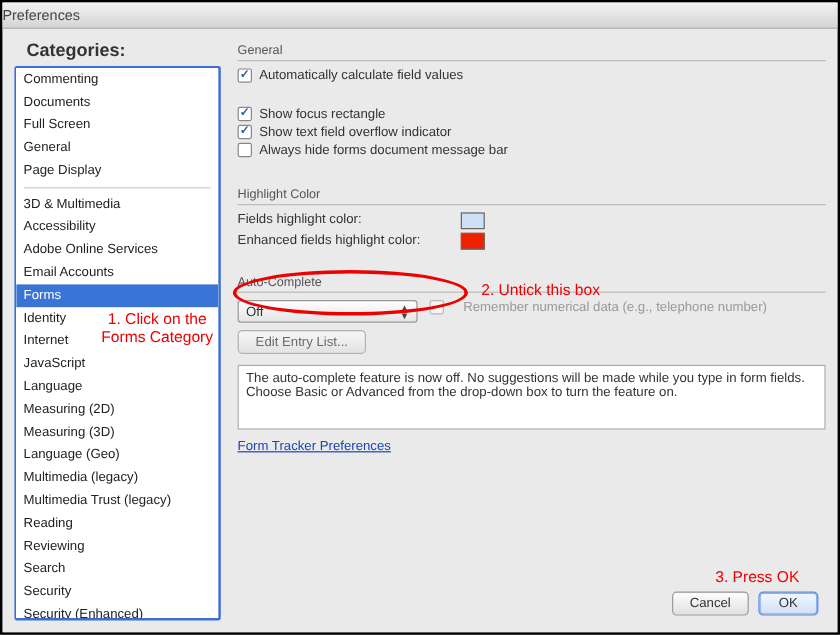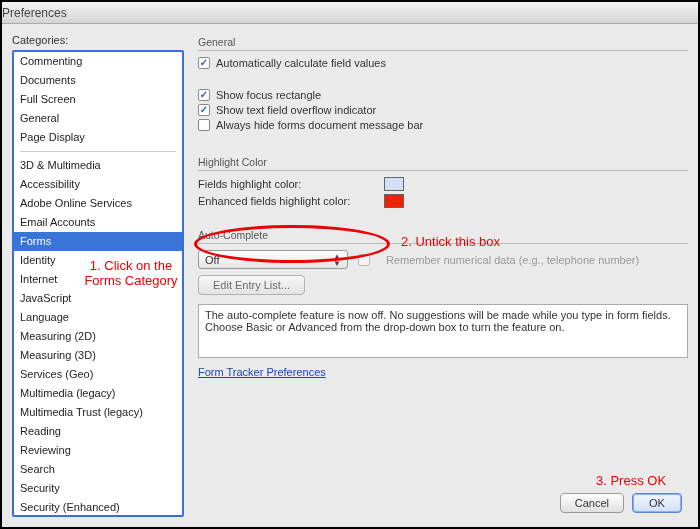--- a/index.html
+++ b/index.html
@@ -1,28 +1,28 @@
 <!DOCTYPE html>
 <html><head>
 <meta charset="utf-8">
 <style>
 * { box-sizing: border-box; margin: 0; padding: 0; }
 body { font-family: "Lucida Grande", Arial, sans-serif; font-size: 11px; color: #333; background: #fff; }
 .wrap { width: 700px; height: 529px; border: 2px solid #000; position: relative; background: #eaeaea; overflow: hidden; }
 .titlebar { height: 22px; background: linear-gradient(#f3f3f3,#d4d4d4); border-bottom: 1px solid #aaa; text-align: left; line-height: 22px; font-size: 12px; color: #444; }
 .content { position: absolute; top: 22px; left:0; right:0; bottom:0; display:flex; padding: 8px 10px 10px 10px; }
 .left { width: 172px; display:flex; flex-direction:column; }
-.cat-label { font-size: 11px; margin: 2px 0 4px 0; color:#333; }
+.cat-label { font-size: 15px; margin: 2px 0 4px 10px; color:#333;font-weight:bold; }
 .listbox { flex:1; background:#fff; border:2px solid #3b6fd6; border-radius:2px; overflow-y:auto; }
 .listbox .item { padding: 2px 6px; font-size:11px; color:#222; cursor:default; line-height:15px; }
 .listbox .item.selected { background:#3875d7; color:#fff; }
 .listbox .divider { border-top:1px solid #ccc; margin:4px 6px; }
 .right { flex:1; padding-left: 14px; position:relative; }
 .section-label { font-size:10.5px; color:#555; border-bottom:1px solid #bbb; padding-bottom:2px; margin-bottom:6px; margin-top:4px; }
-.row { display:flex; align-items:center; margin:3px 0; font-size:11px; }
+.row { display:flex; margin:3px 0; font-size:11px; }
 .cb { width:12px; height:12px; border:1px solid #888; border-radius:2px; margin-right:6px; display:inline-flex; align-items:center; justify-content:center; background:#fff; font-size:9px; line-height:1; }
 .cb.checked { background:#fff; color:#2a5db0; }
 .cb.checked::after { content:"✓"; font-weight:bold; font-size:10px; color:#2a5db0; }
 .swatch { width:20px; height:14px; border:1px solid #666; margin-left:6px; }
 .swatch.light { background:#cfe0f5; }
 .swatch.red { background:#e20; }
 .dropdown { width:150px; height:19px; border:1px solid #999; border-radius:3px; background:linear-gradient(#fff,#e4e4e4); display:flex; align-items:center; justify-content:space-between; padding:0 6px; font-size:11px; }
 .dropdown .arrows { font-size:8px; line-height:7px; color:#444; }
 .btn { height:20px; padding:0 14px; border:1px solid #999; border-radius:4px; background:linear-gradient(#fdfdfd,#e0e0e0); font-size:11px; display:inline-flex; align-items:center; cursor:default; }
 .btn.default { border-color:#5a88d6; box-shadow:0 0 0 1px #8ab0f0 inset; background:linear-gradient(#f2f7ff,#cfe0f8); }
@@ -54,21 +54,21 @@
           <div class="item">Accessibility</div>
           <div class="item">Adobe Online Services</div>
           <div class="item">Email Accounts</div>
           <div class="item selected">Forms</div>
           <div class="item">Identity</div>
           <div class="item">Internet</div>
           <div class="item">JavaScript</div>
           <div class="item">Language</div>
           <div class="item">Measuring (2D)</div>
           <div class="item">Measuring (3D)</div>
-          <div class="item">Services (Geo)</div>
+          <div class="item">Language (Geo)</div>
           <div class="item">Multimedia (legacy)</div>
           <div class="item">Multimedia Trust (legacy)</div>
           <div class="item">Reading</div>
           <div class="item">Reviewing</div>
           <div class="item">Search</div>
           <div class="item">Security</div>
           <div class="item">Security (Enhanced)</div>
         </div>
     </div>
 

